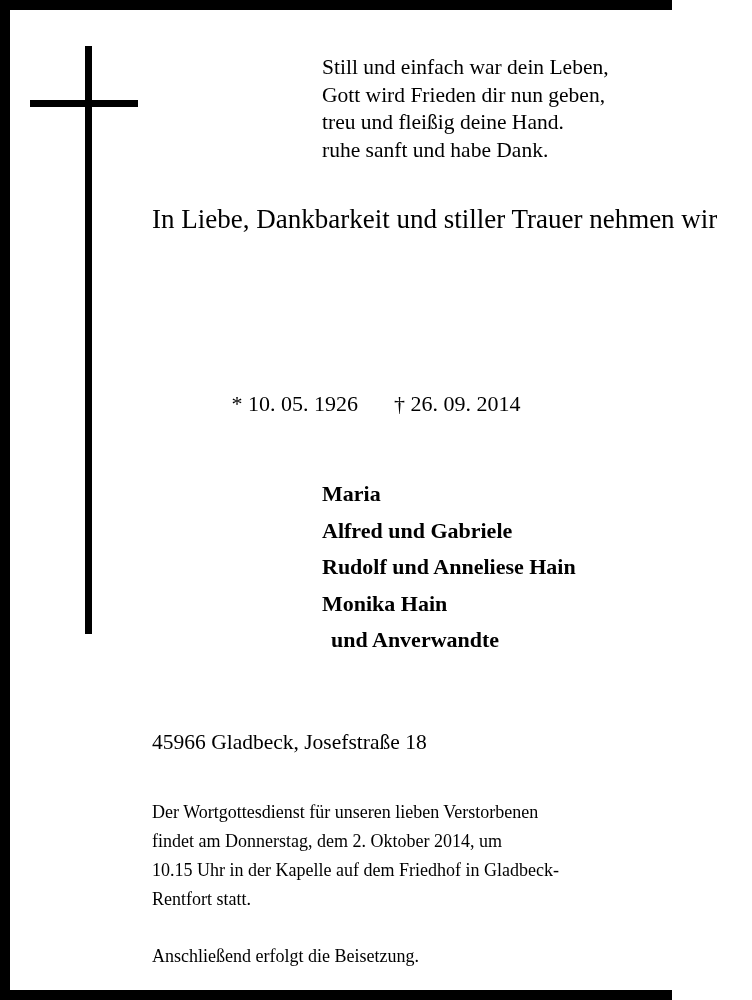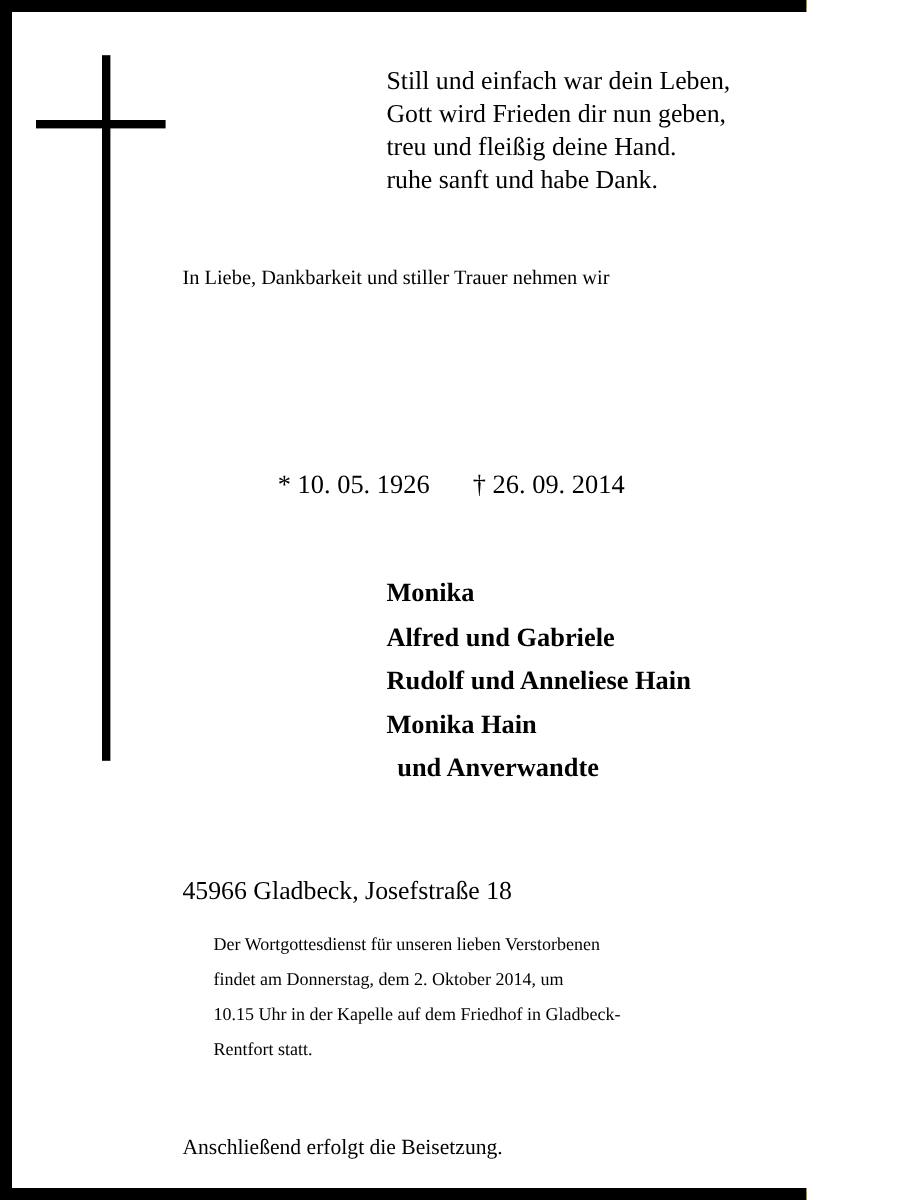--- a/index.html
+++ b/index.html
@@ -53,23 +53,23 @@
     top: 44px;
     font-size: 21.5px;
     line-height: 27.5px;
     white-space: nowrap;
   }
   .verse div { white-space: nowrap; }
 
   .farewell {
     position: absolute;
     left: 142px;
-    top: 208px;
+    top: 195px;
     width: 530px;
-    font-size: 17px;
+    font-size: 27px;
     line-height: 28px;
   }
   .farewell div { white-space: nowrap; }
 
   .deceased-name {
     position: absolute;
     left: 0;
     top: 312px;
     width: 732px;
     text-align: center;
@@ -104,25 +104,24 @@
     left: 142px;
     top: 718px;
     font-size: 21.5px;
     line-height: 28px;
     white-space: nowrap;
   }
 
   .service {
     position: absolute;
     left: 142px;
-    top: 764px;
+    top: 788px;
     width: 560px;
-    font-size: 15px;
+    font-size: 18px;
     line-height: 29px;
-    margin-left: 26px;
   }
   .service div { white-space: nowrap; }
 
   .closing {
     position: absolute;
     left: 142px;
     top: 932px;
     font-size: 18px;
     line-height: 28px;
     white-space: nowrap;
@@ -149,21 +148,21 @@
     <div class="farewell">
       <div>In Liebe, Dankbarkeit und stiller Trauer nehmen wir</div>
     </div>
 
 
     <div class="dates">
       <span class="date-birth">* 10. 05. 1926</span><span class="date-death">† 26. 09. 2014</span>
     </div>
 
     <div class="family">
-      <div>Monika</div>
+      <div>Maria</div>
       <div>Alfred und Gabriele</div>
       <div>Rudolf und Anneliese Hain</div>
       <div>Monika Hain</div>
       <div class="indented">und Anverwandte</div>
     </div>
 
     <div class="address">45966 Gladbeck, Josefstraße 18</div>
 
     <div class="service">
       <div>Der Wortgottesdienst für unseren lieben Verstorbenen</div>

